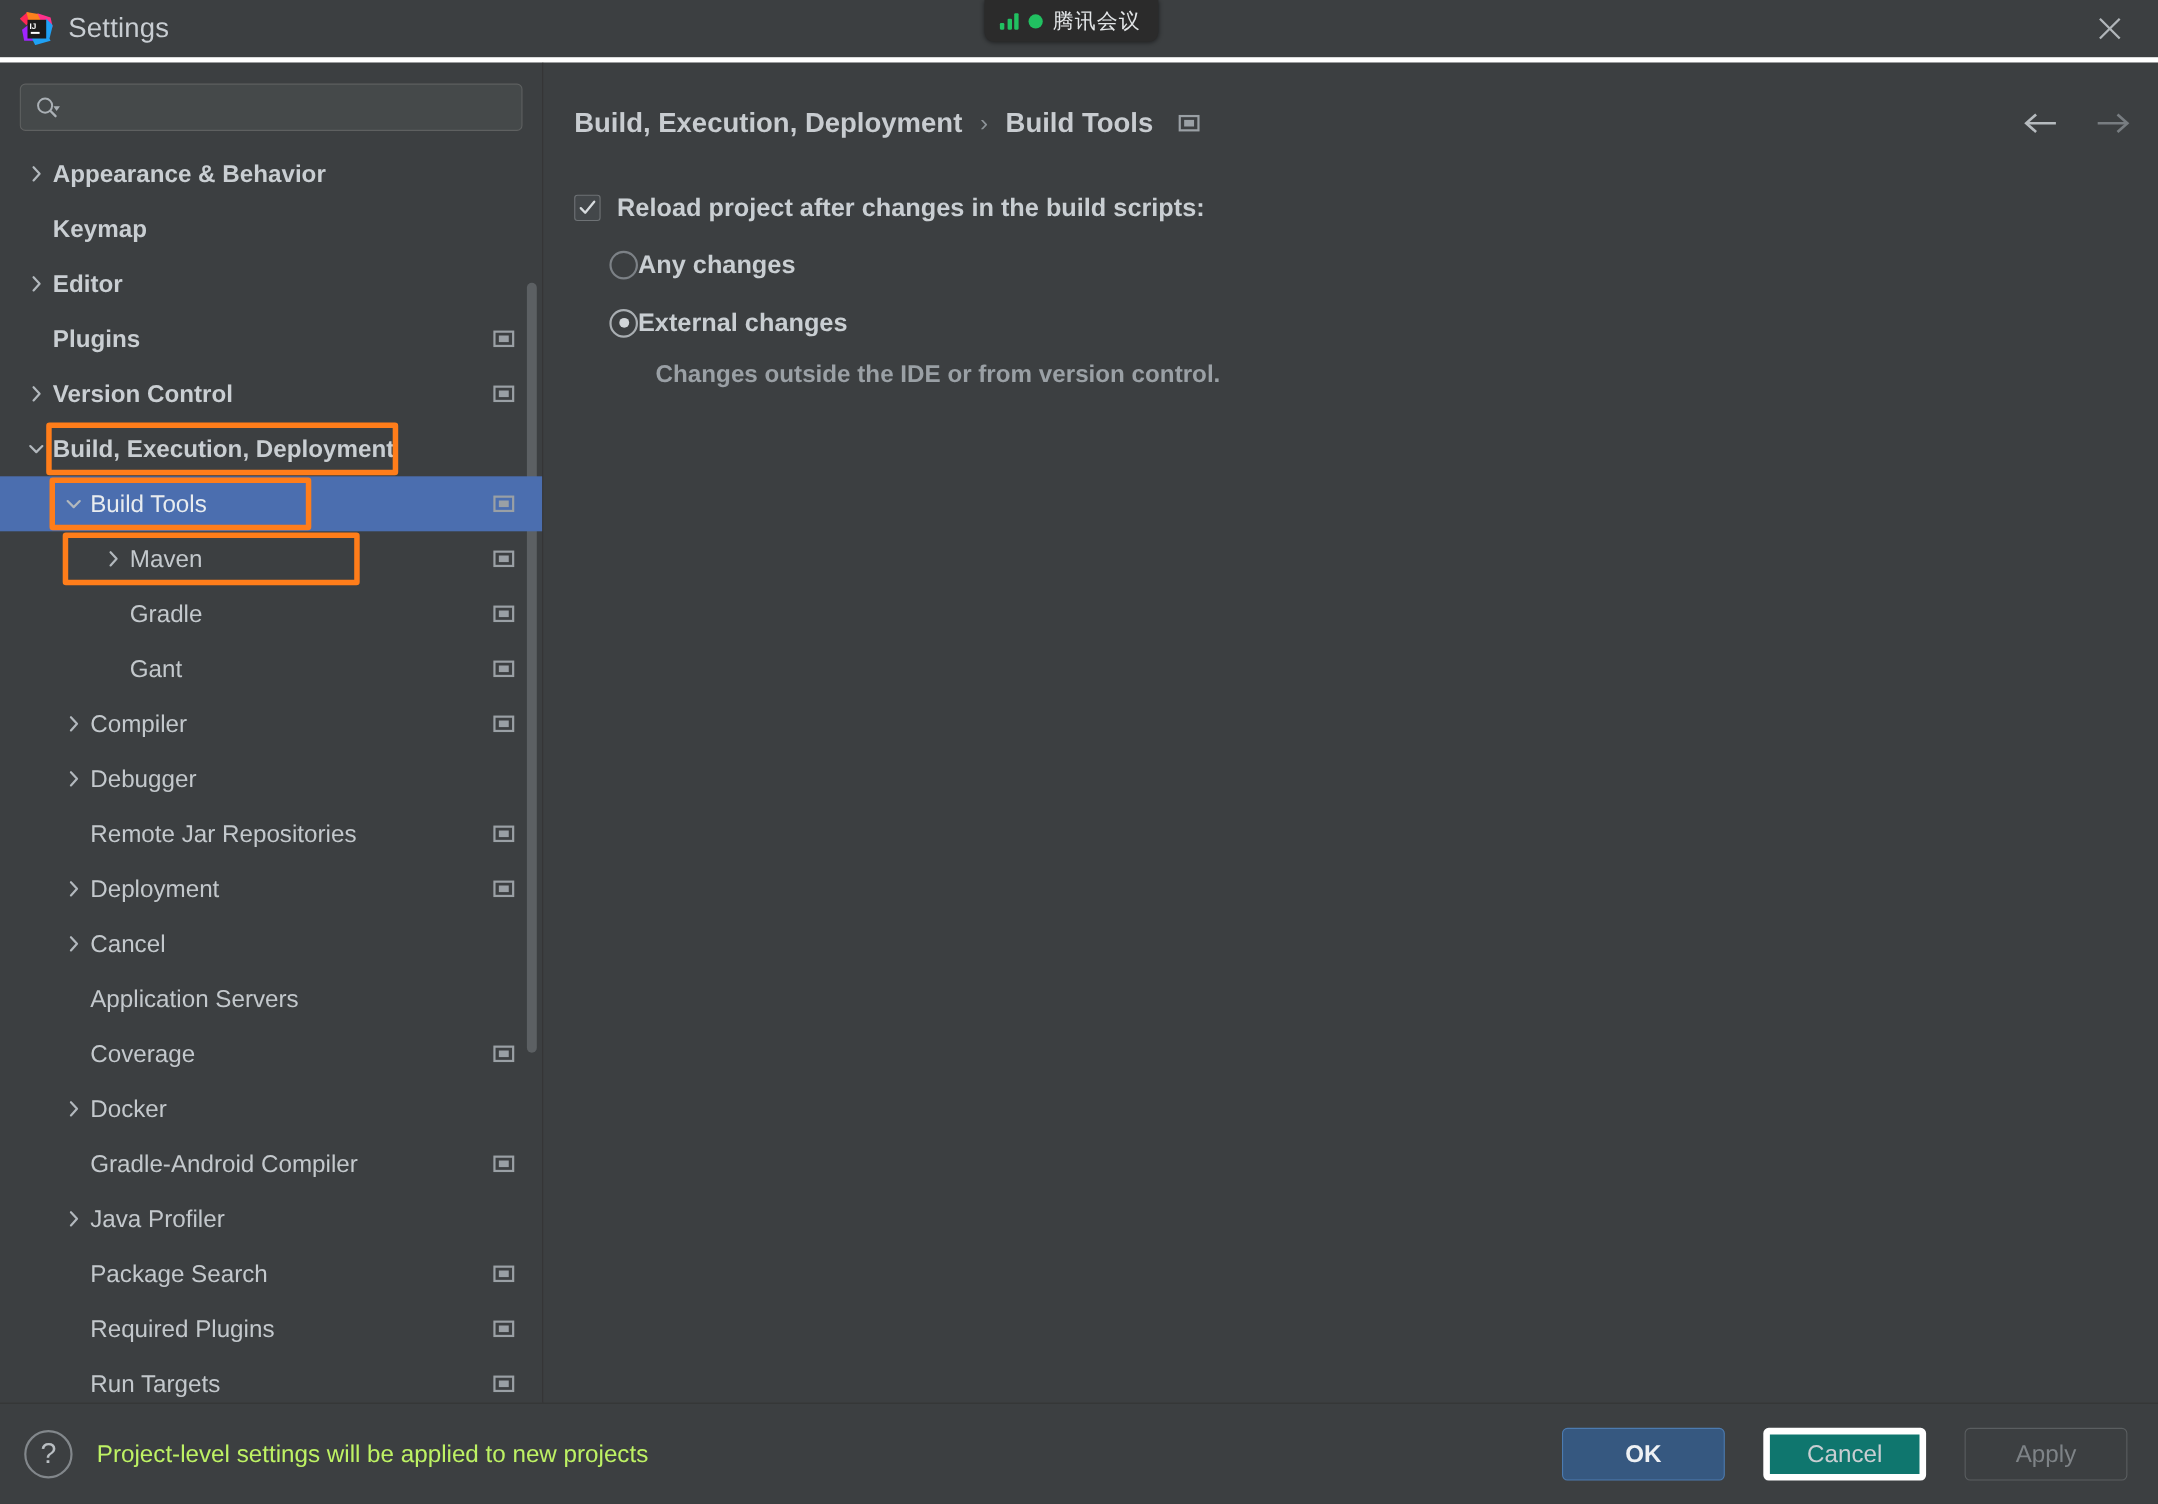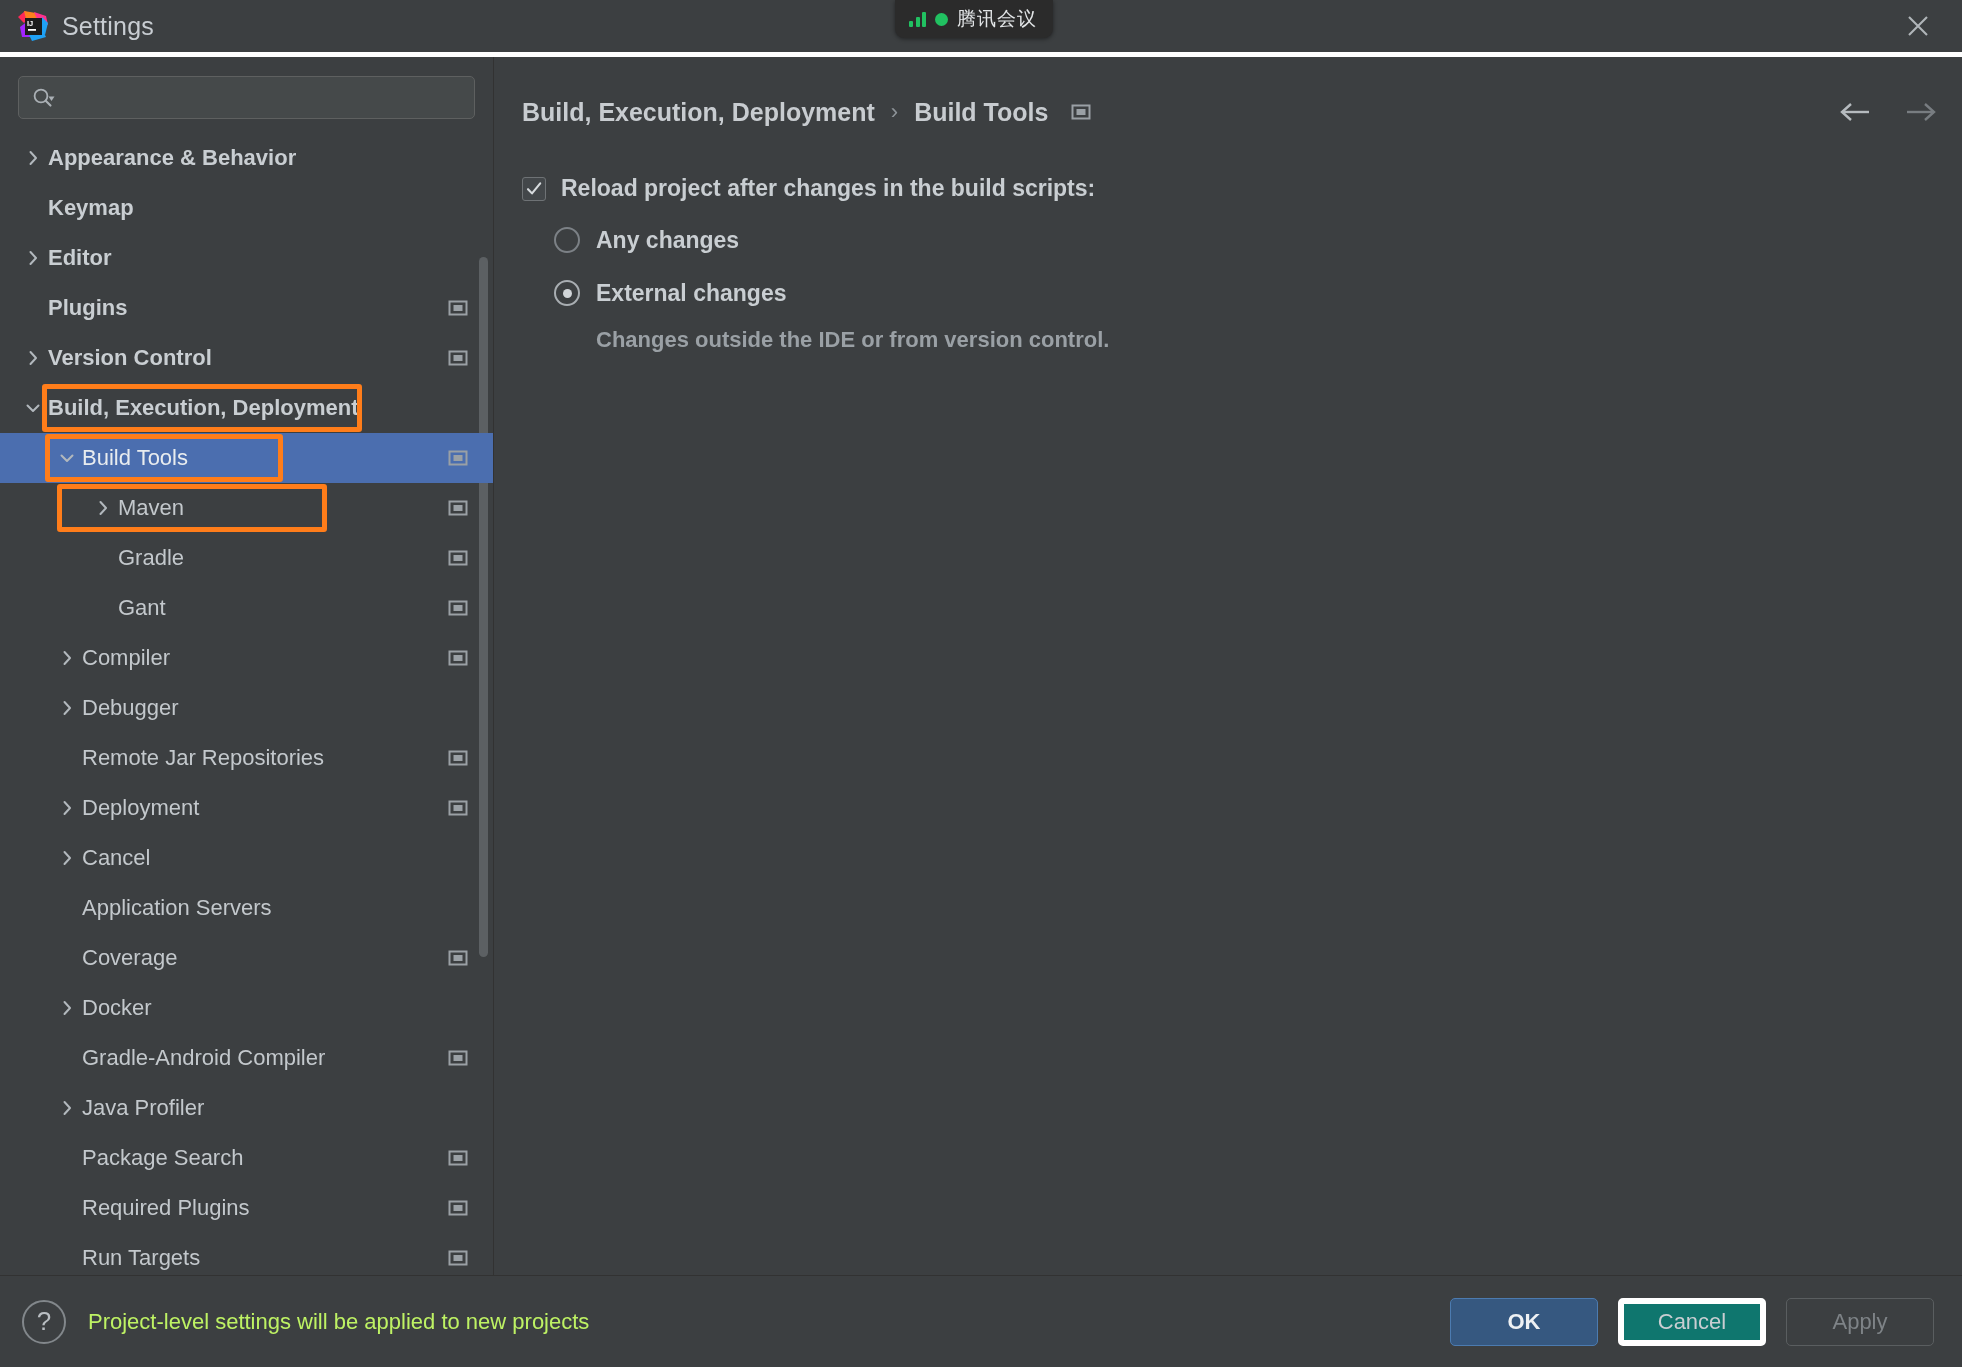--- a/index.html
+++ b/index.html
@@ -178,21 +178,21 @@
     width: 24px; height: 24px; margin-top: 4px;
     border: 1px solid #6e7275; border-radius: 3px;
     background: #43474a;
     display: flex; align-items: center; justify-content: center;
     flex: 0 0 24px;
   }
   .ck-box svg { display: block; }
   .ck-label { font-size: 23px; color: #c9ced2; line-height: 30px; }
 
   .radio-group { margin-top: 24px; padding-left: 32px; }
-  .rd-row { display: flex; gap: 16px; cursor: pointer; margin-bottom: 26px; }
+  .rd-row { display: flex; align-items: center; gap: 0; cursor: pointer; margin-bottom: 26px; }
   .rd-ring {
     width: 26px; height: 26px; border-radius: 50%;
     border: 2px solid #7c8186; background: transparent;
     display: flex; align-items: center; justify-content: center;
     flex: 0 0 26px;
   }
   .rd-row.on .rd-ring { border-color: #a9aeb2; }
   .rd-dot { width: 9px; height: 9px; border-radius: 50%; background: #d2d6d9; display: none; }
   .rd-row.on .rd-dot { display: block; }
   .rd-label { font-size: 23px; color: #c9ced2; }
@@ -211,21 +211,21 @@
   .help-btn {
     width: 44px; height: 44px; border-radius: 50%;
     border: 2px solid #82878b;
     display: flex; align-items: center; justify-content: center;
     color: #b9bec2; font-size: 26px; cursor: pointer; flex: 0 0 44px;
   }
   .footer-note {
     margin-left: 22px; font-size: 22px; color: #bef264;
   }
   .footer-buttons {
-    margin-left: auto; display: flex; align-items: center; gap: 20px;
+    margin-left: auto; display: flex; align-items: center; gap: 35px;
   }
   .btn {
     height: 48px; min-width: 148px;
     border-radius: 5px;
     font-size: 22px;
     display: flex; align-items: center; justify-content: center;
     cursor: pointer; padding: 0 22px;
     font-family: "Liberation Sans", sans-serif;
   }
   .btn.primary {

